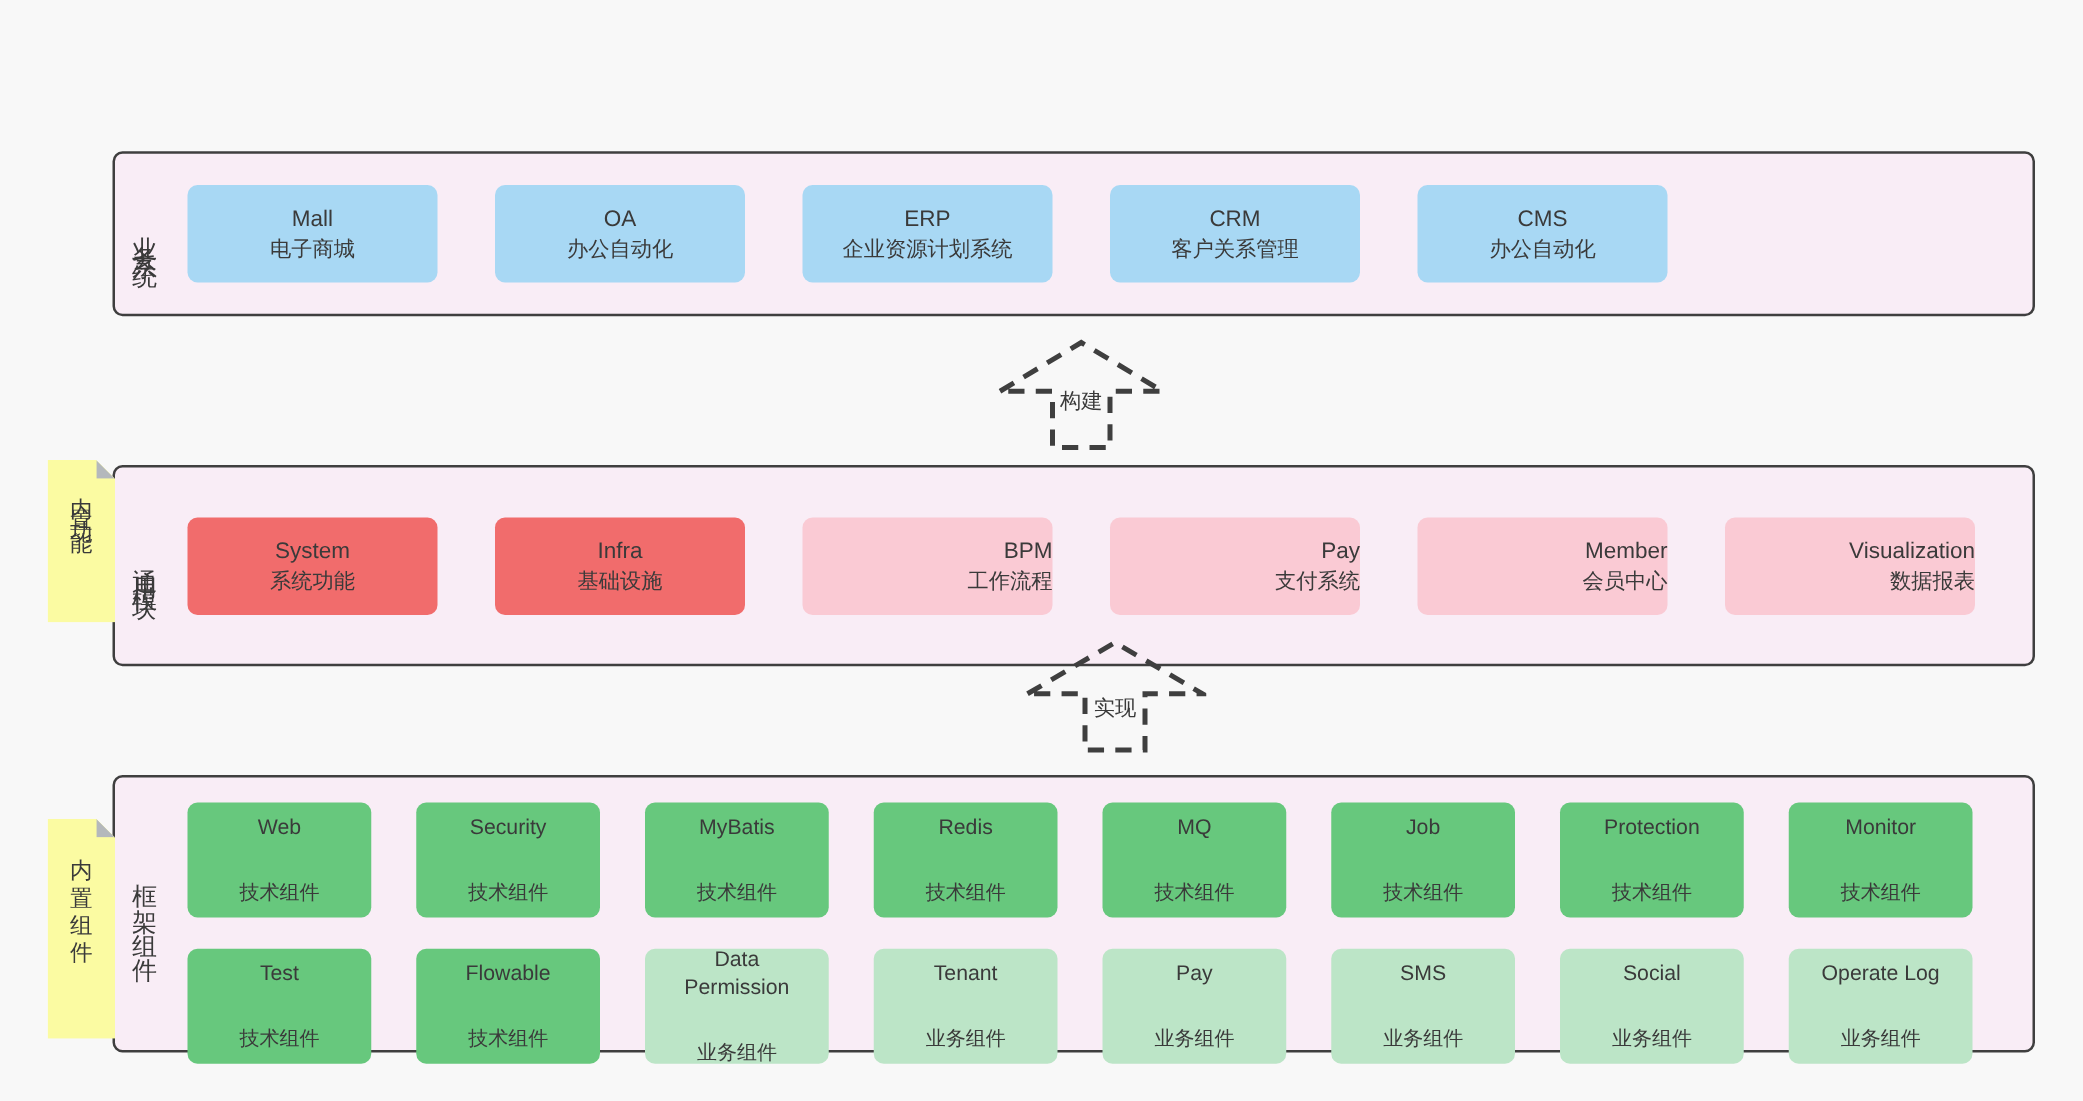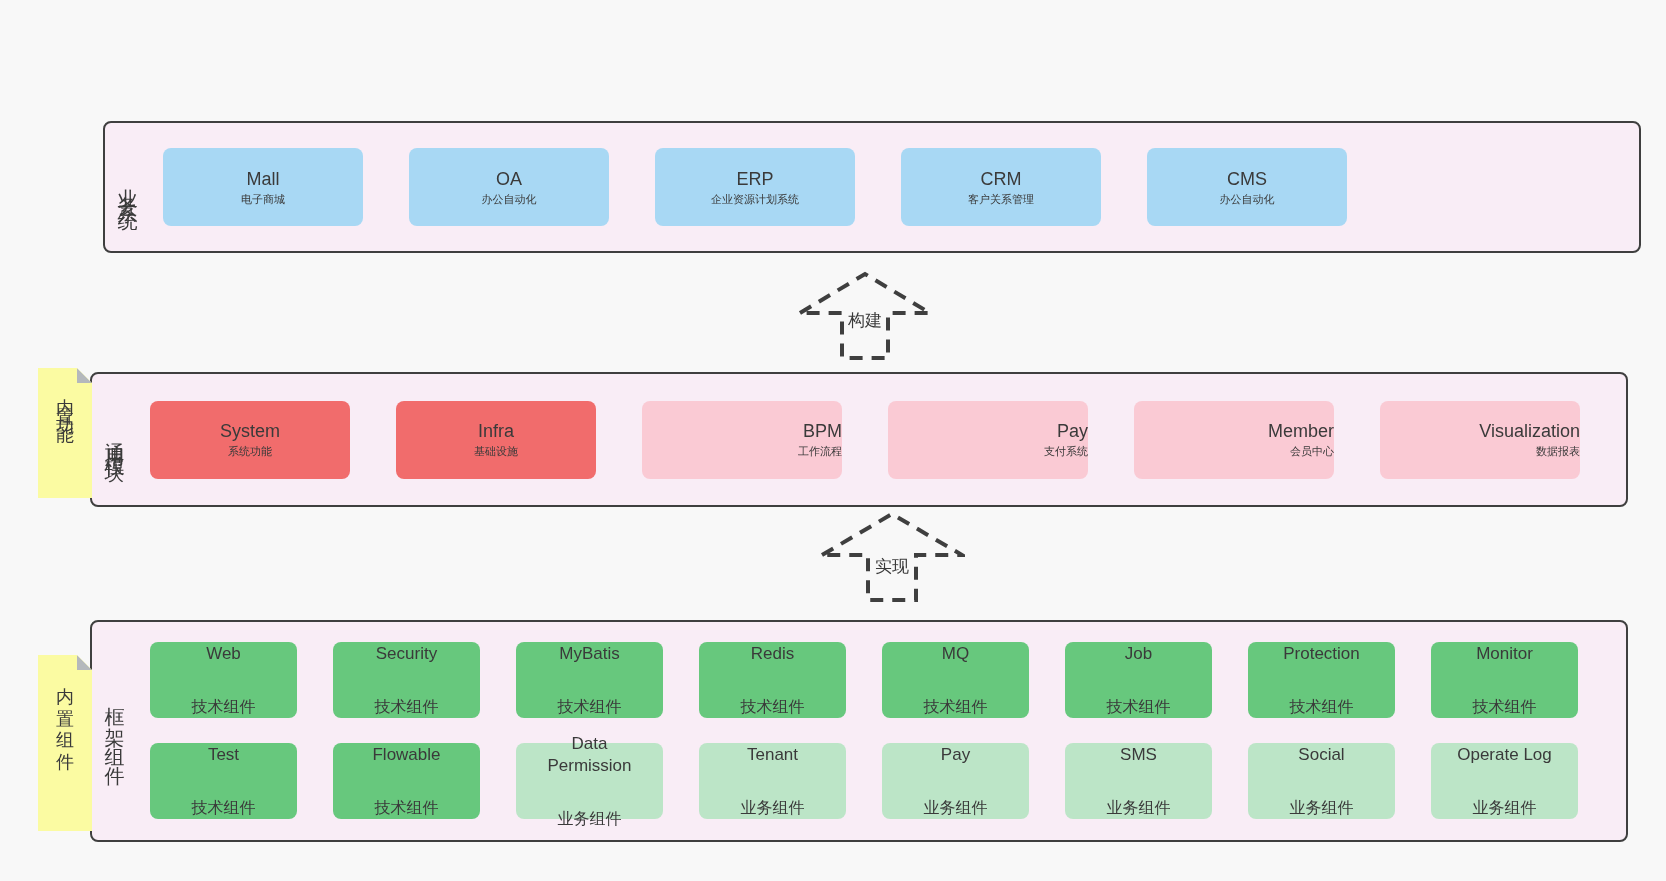--- a/index.html
+++ b/index.html
@@ -9,51 +9,51 @@
     font-family:"Liberation Sans","DejaVu Sans",sans-serif;
     color:var(--text,#3a3a3a);
   }
   .band{
     position:absolute;
     background:var(--band-bg,#f9edf6);
     border:2px solid var(--band-border,#3f3f3f);
     border-radius:8px;
     box-sizing:border-box;
   }
-  .band1{left:103px;top:121px;width:1538px;height:132px;}
-  .band2{left:90px;top:372px;width:1538px;height:135px;}
+  .band1{left:90px;top:121px;width:1538px;height:132px;}
+  .band2{left:90px;top:372px;width:1538px;height:161px;}
   .band3{left:90px;top:620px;width:1538px;height:222px;}
   .vlabel{
     position:absolute;left:13px;top:50%;transform:translateY(-50%);
     writing-mode:vertical-lr;text-orientation:upright;
     font-size:20px;letter-spacing:7px;line-height:1;
     color:var(--text,#3a3a3a);white-space:nowrap;
   }
   .band3 .vlabel{letter-spacing:20px;}
   .boxes{
     position:absolute;left:58px;top:50%;transform:translateY(-50%);
     display:flex;gap:46px;
   }
   .box{
     width:200px;height:78px;border-radius:8px;
     display:flex;flex-direction:column;align-items:center;justify-content:center;
     text-align:center;line-height:1.4;
   }
   .box .en{font-size:18px;white-space:pre-line;}
-  .box .zh{font-size:11px;}
+  .box .zh{font-size:17px;}
   .blue{background:var(--box-blue,#a8d8f4);}
   .red{background:var(--box-red,#f16c6c);}
   .pink{background:var(--box-pink,#facad4);align-items:flex-end;}
   .green{background:var(--box-green,#67c87d);}
   .green-light{background:var(--box-green-light,#bce5c7);}
   .grid{
     position:absolute;left:58px;top:20px;
     display:grid;grid-template-columns:repeat(8,147px);gap:25px 36px;
   }
-  .grid .box{width:147px;height:76px;line-height:1.3;}
+  .grid .box{width:147px;height:92px;line-height:1.3;}
   .grid .box .en{font-size:17px;}
   .grid .box .zh{font-size:16px;margin-top:32px;}
   .sticky{
     position:absolute;width:54px;z-index:3;
     background:var(--sticky-yellow,#fbfba2);
     clip-path:polygon(0 0, calc(100% - 15px) 0, 100% 15px, 100% 100%, 0 100%);
   }
   .sticky1{left:38px;top:368px;height:130px;}
   .sticky2{left:38px;top:655px;height:176px;}
   .sticky .fold{

